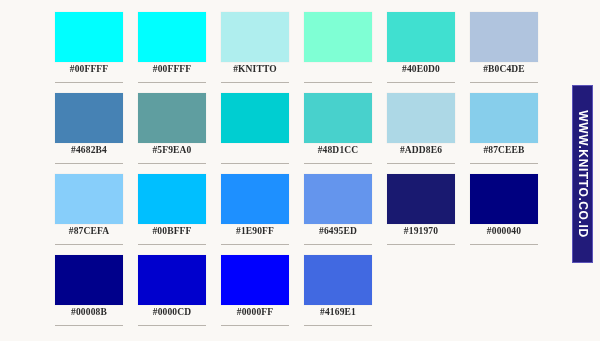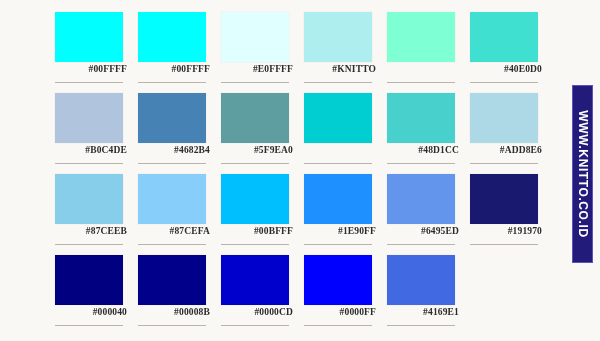--- a/index.html
+++ b/index.html
@@ -46,21 +46,21 @@
     height: 50px;
     display: block;
     box-shadow: 0 0 0 0.5px rgba(0,0,0,0.04);
   }
 
   .chip-label {
     position: absolute;
     left: -4px;
     top: 52px;
     width: 76px;
-    text-align: right;
+    text-align: center;
     font-family: "Liberation Serif", serif;
     font-size: 9.5px;
     font-weight: 700;
     letter-spacing: 0.15px;
     color: #2b2b2b;
     line-height: 11px;
     white-space: nowrap;
   }
 
   .chip-rule {
@@ -108,25 +108,20 @@
         <div class="chip" style="background: rgb(0, 255, 255);"></div>
         <div class="chip-label">#00FFFF</div>
         <div class="chip-rule"></div>
       </div>
       <div class="cell">
         <div class="chip" style="background: rgb(0, 255, 255);"></div>
         <div class="chip-label">#00FFFF</div>
         <div class="chip-rule"></div>
       </div>
       <div class="cell">
-        <div class="chip" style="background: rgb(224, 255, 255);"></div>
-        <div class="chip-label">#E0FFFF</div>
-        <div class="chip-rule"></div>
-      </div>
-      <div class="cell">
         <div class="chip" style="background: rgb(175, 238, 238);"></div>
         <div class="chip-label">#KNITTO</div>
         <div class="chip-rule"></div>
       </div>
       <div class="cell">
         <div class="chip" style="background: rgb(127, 255, 212);"></div>
         <div class="chip-rule"></div>
       </div>
       <div class="cell">
         <div class="chip" style="background: rgb(64, 224, 208);"></div>

